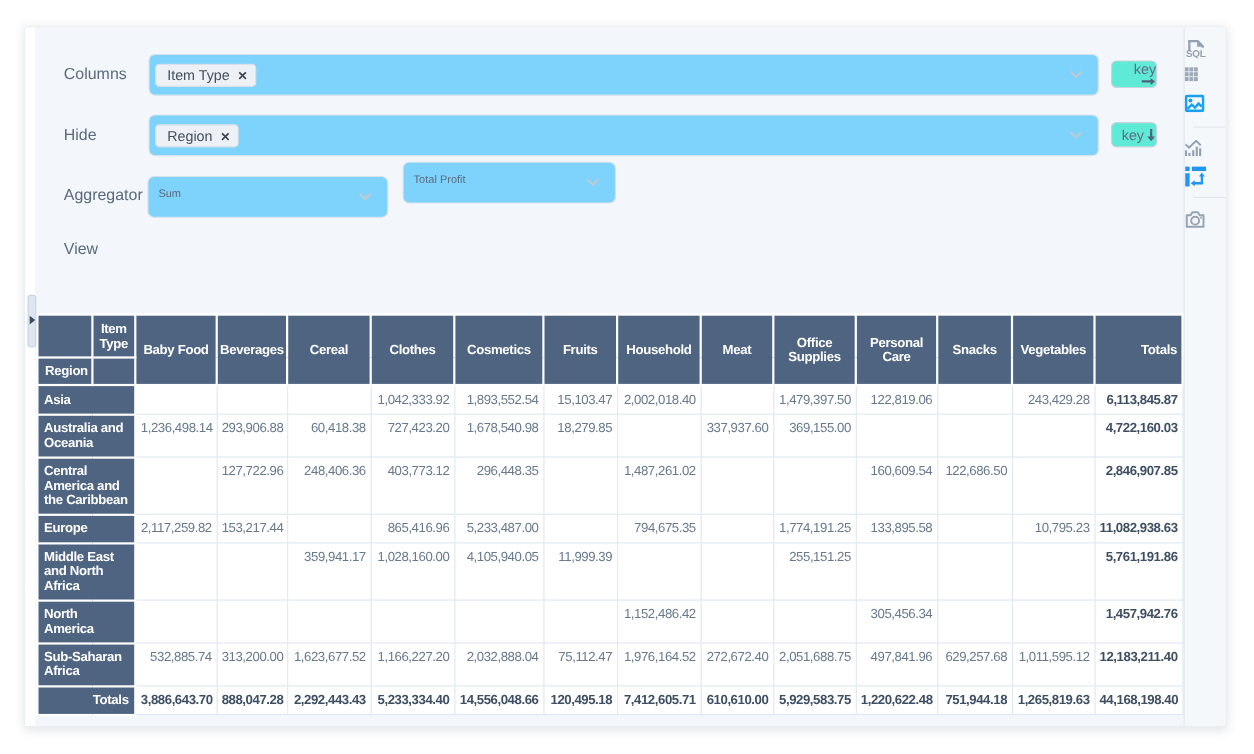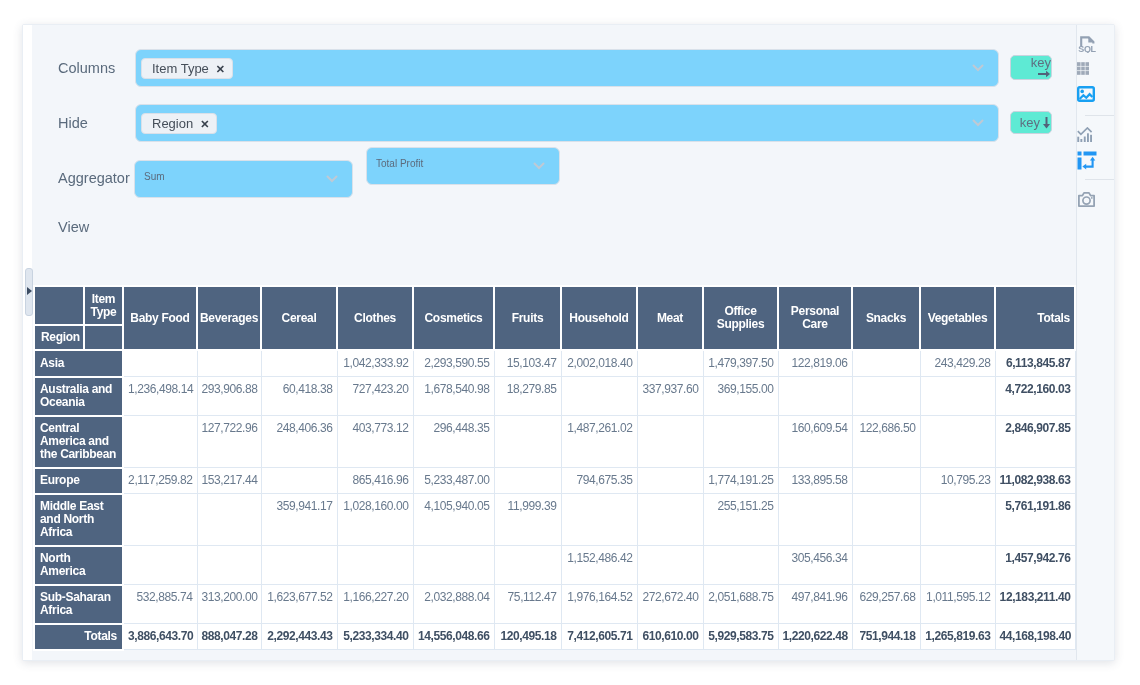--- a/index.html
+++ b/index.html
@@ -117,21 +117,21 @@
 <tr style="height:25px">
               <th class="region">Region</th>
               <th></th>
             </tr>
 <tr style="height:23px">
               <th class="rowlab" colspan="2">Asia</th>
               <td></td>
               <td></td>
               <td></td>
               <td>1,042,333.92</td>
-              <td>2,293,590.55</td>
+              <td>1,893,552.54</td>
               <td>15,103.47</td>
               <td>2,002,018.40</td>
               <td></td>
               <td>1,479,397.50</td>
               <td>122,819.06</td>
               <td></td>
               <td>243,429.28</td>
               <td class="bold">6,113,845.87</td>
             </tr>
 <tr style="height:39px">

